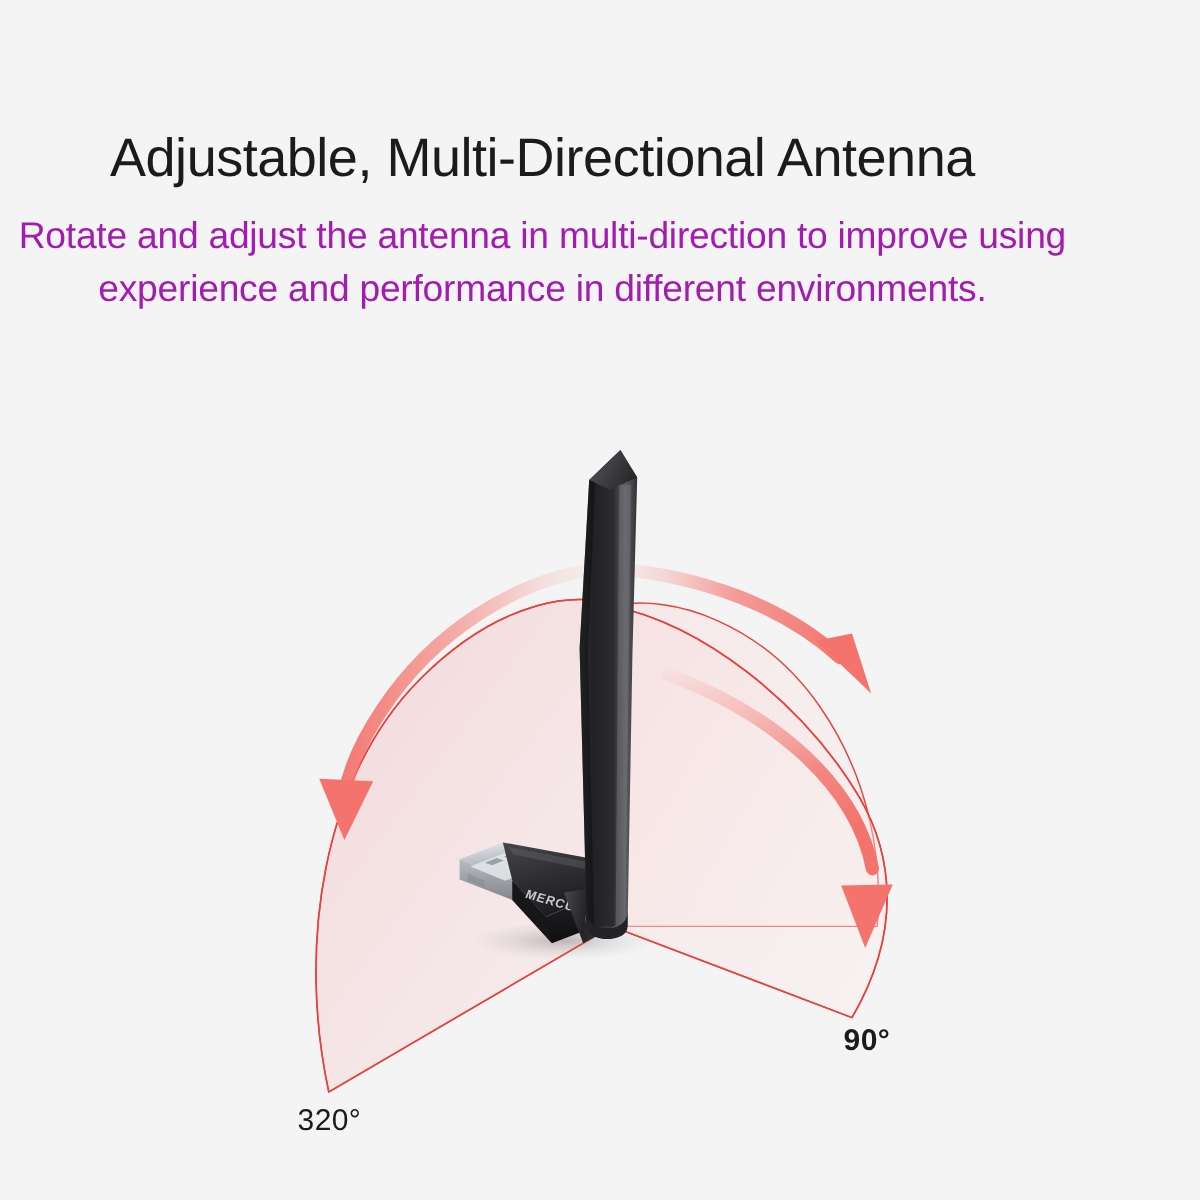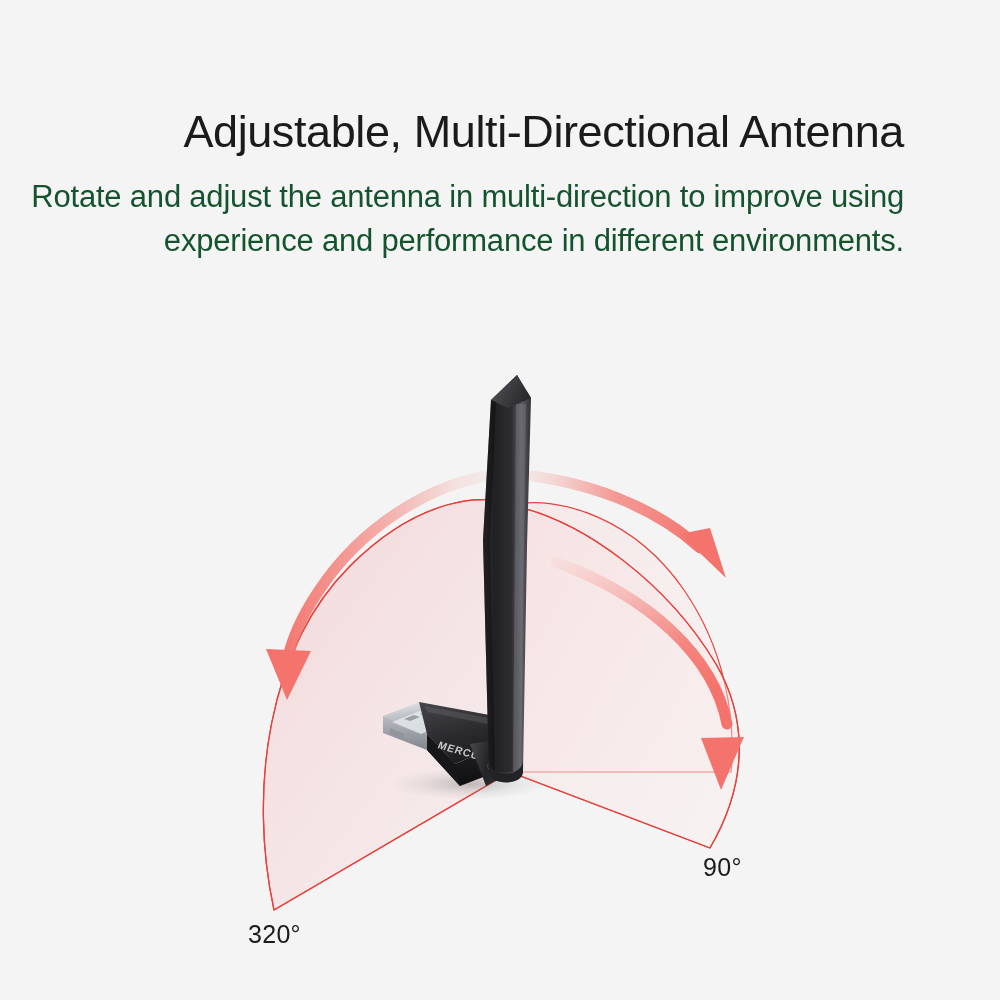--- a/index.html
+++ b/index.html
@@ -17,40 +17,40 @@
     font-family: "Liberation Sans", "DejaVu Sans", sans-serif;
     -webkit-font-smoothing: antialiased;
   }
 
   
   #text-block {
     position: absolute;
     left: 0;
     top: 0;
     width: 904px;
-    text-align: right;
+    text-align: center;
     z-index: 40;
   }
   #headline {
     margin: 0;
     padding-top: 105px;
     font-size: 45px;
     line-height: 54px;
     font-weight: 400;
     letter-spacing: -0.4px;
     color: #1b1b1b;
   }
   #subhead {
     margin: 0;
     padding-top: 16px;
     font-size: 31px;
     line-height: 44px;
     font-weight: 400;
     letter-spacing: -0.2px;
-    color: #14532d;
+    color: #a21caf;
   }
 
   
   #illustration {
     position: absolute;
     left: 0;
     top: 0;
     width: 1000px;
     height: 1000px;
     z-index: 10;
@@ -60,21 +60,21 @@
   .angle-label {
     position: absolute;
     font-size: 25px;
     line-height: 1;
     color: #1b1b1b;
     letter-spacing: 0.3px;
     z-index: 45;
     white-space: nowrap;
   }
   #label-180 { left: 248px; top: 922px; }
-  #label-90  { left: 703px; top: 855px; }
+  #label-90  { left: 703px; top: 855px; font-weight: bold; }
 
   
   #device {
     position: absolute;
     left: 0; top: 0;
     width: 1000px; height: 1000px;
     z-index: 30;
     pointer-events: none;
   }
 </style>

